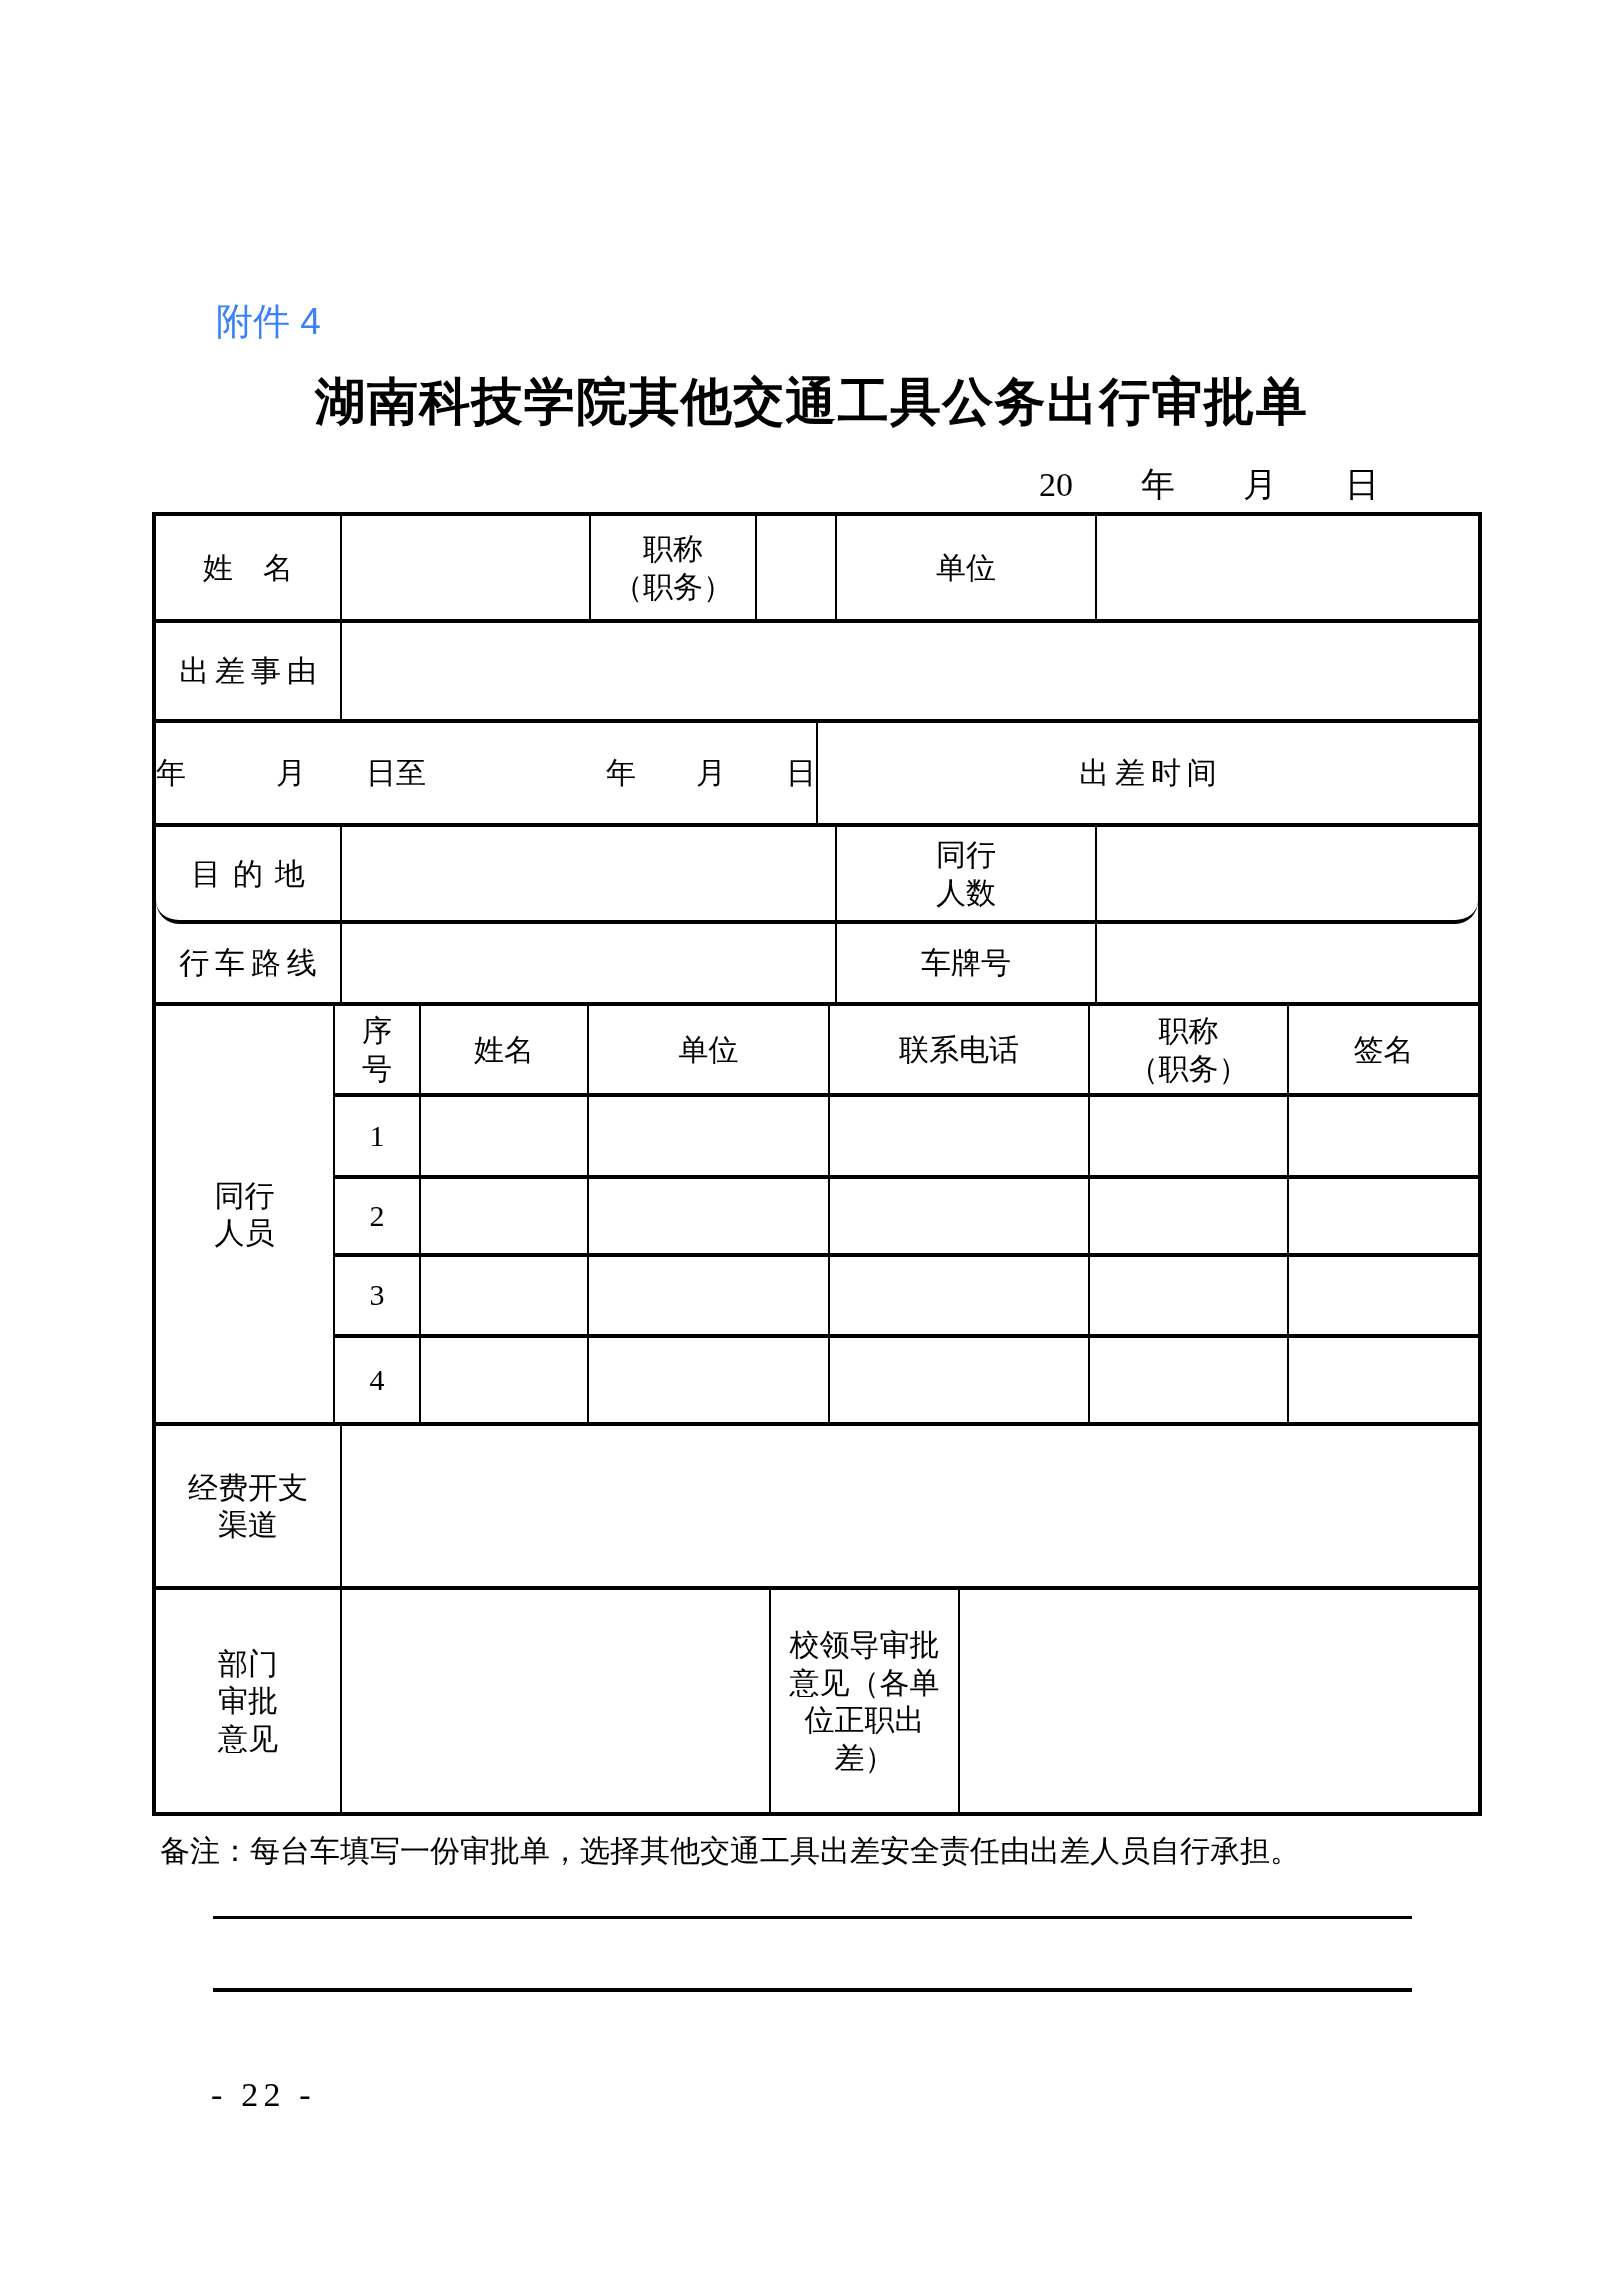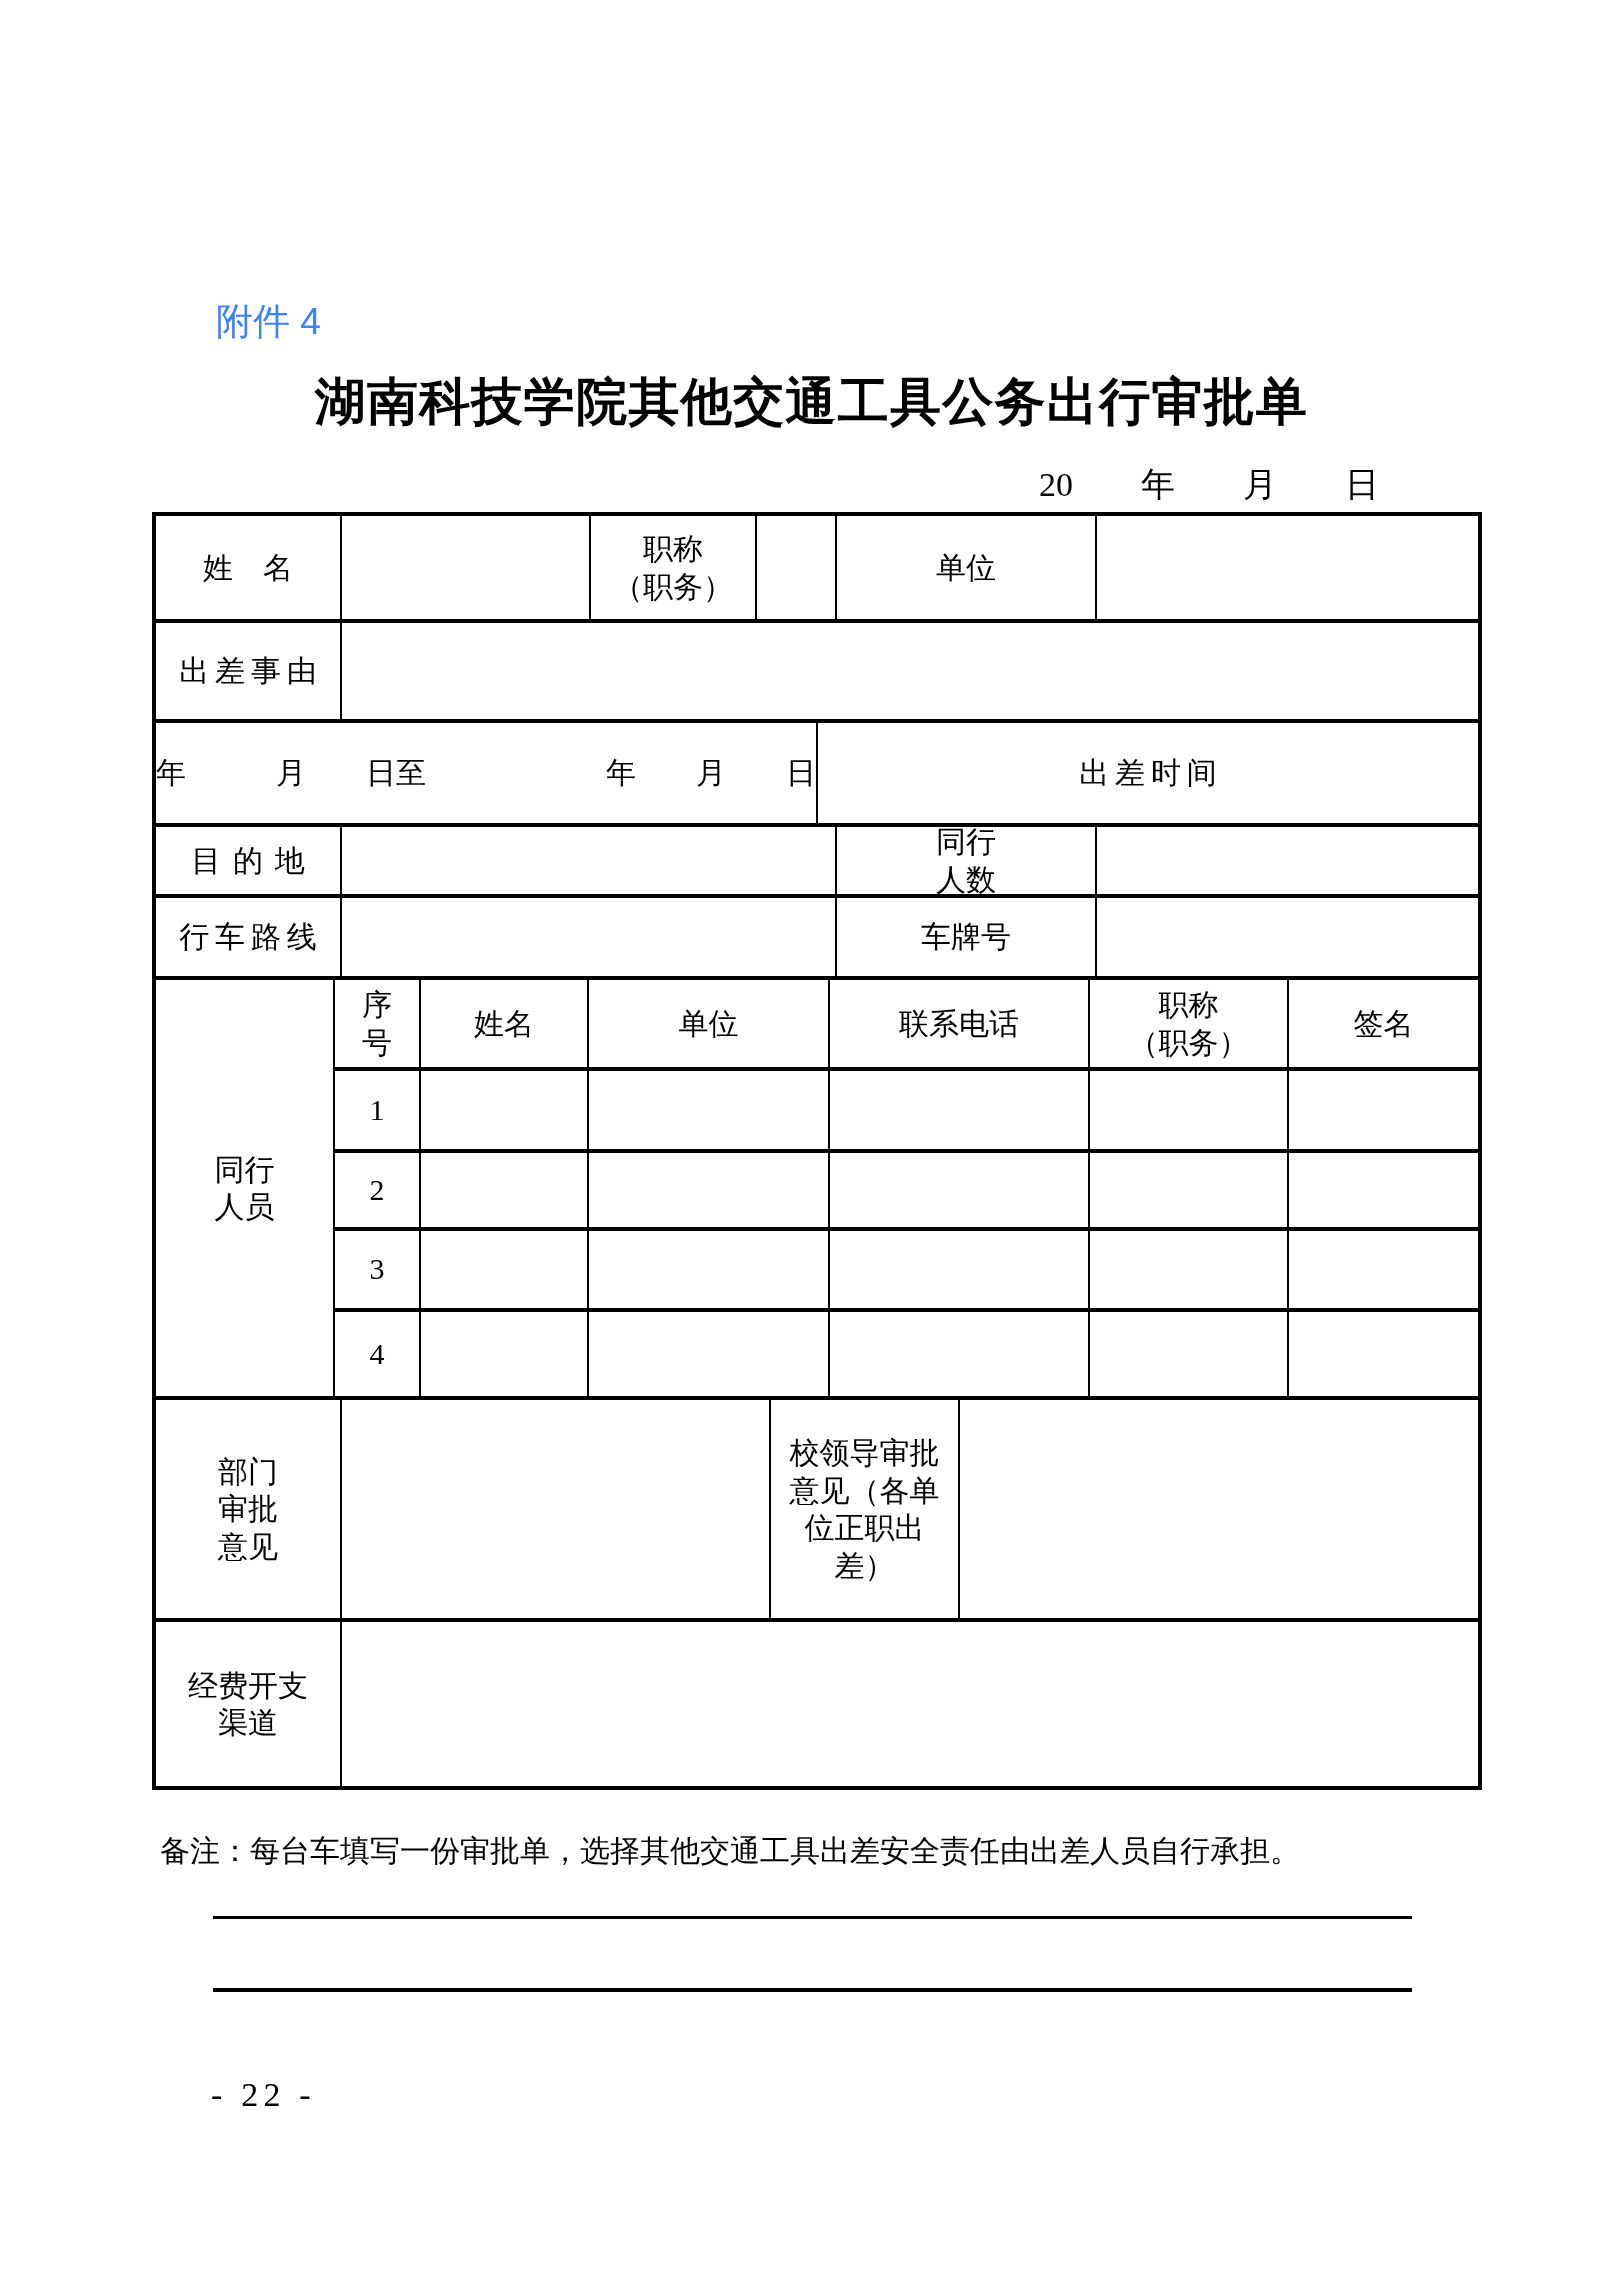--- a/index.html
+++ b/index.html
@@ -39,21 +39,21 @@
   .cell {
     border-right:2.6px solid #000;
     display:flex; align-items:center; justify-content:center;
     text-align:center; white-space:pre-line;
   }
   .cell:last-child { border-right:none; flex:1 1 auto; }
   .lab { }
   .sp3  { letter-spacing:11.8px; text-indent:11.8px; }  
   .sp4  { letter-spacing:5.9px;  text-indent:5.9px; }   
   .r1 { height:107px; } .r2 { height:100px;gap:8px; } .r3 { height:104px; }
-  .r4 { height:71px; } .r5 { height:82px; }
+  .r4 { height:97px;border-radius:23px; } .r5 { height:82px; }
   .r7 { height:164px; } .r8 { height:222px; }
   .w-label { width:186px; }
   .comp-block { height:420px; }
   .comp-right { flex:1 1 auto; display:flex; flex-direction:column; border-right:none; padding:0; }
   .comp-hrow { display:flex; width:100%; height:92px; border-bottom:4.6px solid #000; }
   .comp-row  { display:flex; width:100%; border-bottom:4.6px solid #000; }
   .comp-row:last-child { border-bottom:none; }
   .ch1 { height:83px; } .ch2 { height:78px; } .ch3 { height:82px; } .ch4 { height:85px; }
   .cw-idx  { width:86px; } .cw-name { width:168px; } .cw-unit { width:241px; }
   .cw-tel  { width:260px; } .cw-tit  { width:199px; } .cw-sign { width:189px; }
@@ -171,38 +171,38 @@
           <div class="cell cw-idx">4</div>
           <div class="cell cw-name"></div>
           <div class="cell cw-unit"></div>
           <div class="cell cw-tel"></div>
           <div class="cell cw-tit"></div>
           <div class="cell cw-sign"></div>
         </div>
       </div>
     </div>
 
+    <div class="frow r7">
+      <div class="cell lab w-label">经费开支
+渠道</div>
+      <div class="cell"></div>
+    </div>
+
     <div class="frow r8">
       <div class="cell lab w-label">部门
 审批
 意见</div>
       <div class="cell w-appr-blank1"></div>
       <div class="cell lab w-appr-lab">校领导审批
 意见（各单
 位正职出
 差）</div>
       <div class="cell"></div>
     </div>
 
-    <div class="frow r7">
-      <div class="cell lab w-label">经费开支
-渠道</div>
-      <div class="cell"></div>
-    </div>
-
   </div>
 
   <div class="note">备注：每台车填写一份审批单，选择其他交通工具出差安全责任由出差人员自行承担。</div>
 
   <div class="rule-top"></div>
   <div class="rule-bottom"></div>
 
   <div class="page-number">- 22 -</div>
 
 </div>

